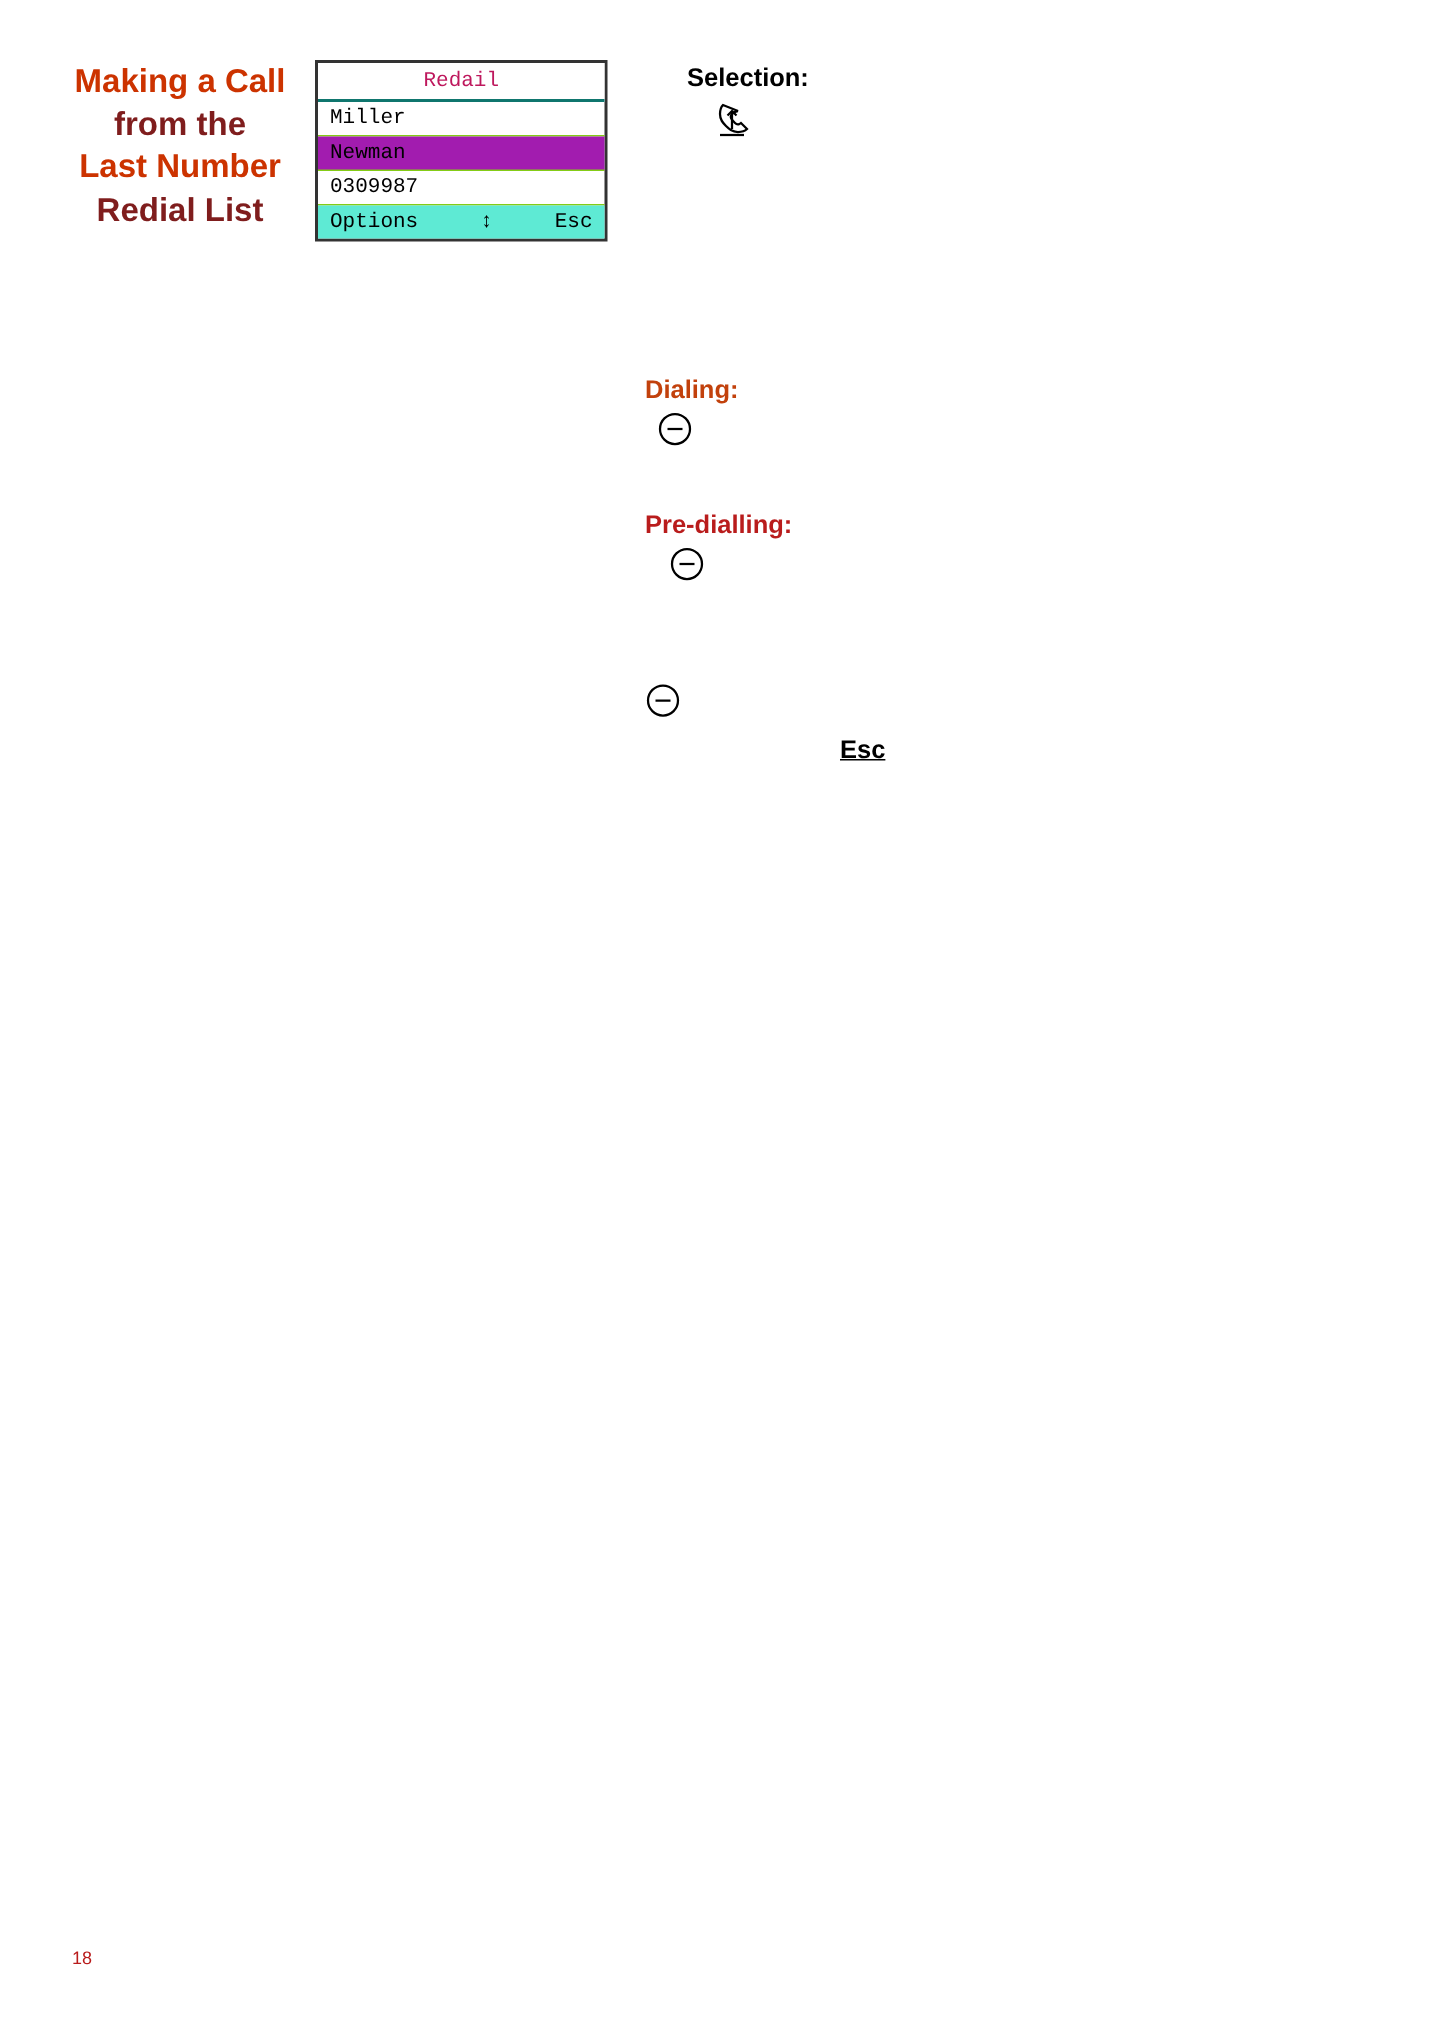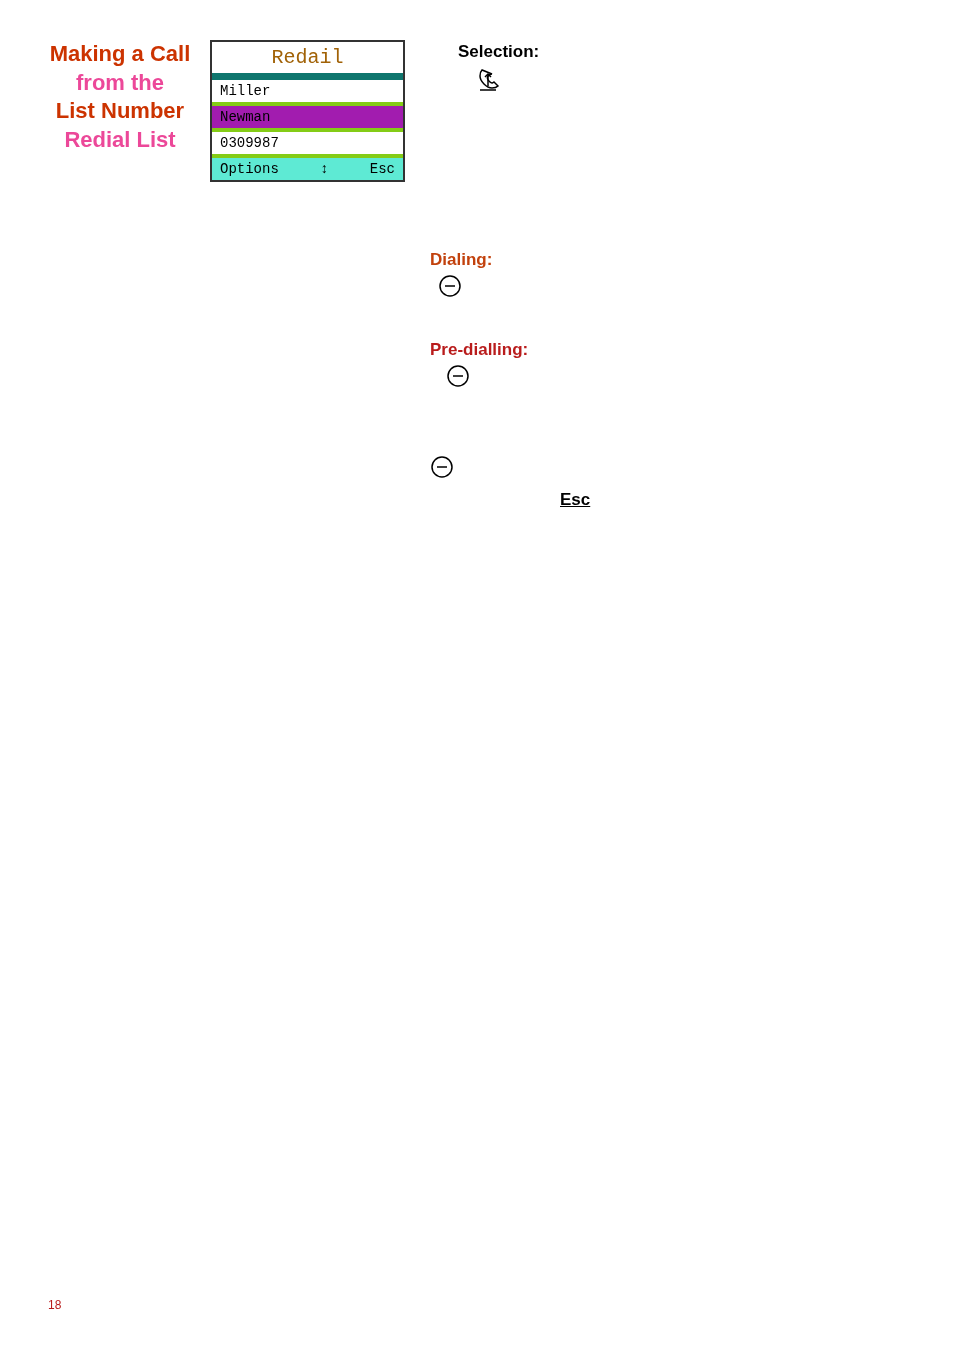--- a/index.html
+++ b/index.html
@@ -31,50 +31,50 @@
     .title-main {
       font-size: 22px;
       font-weight: bold;
       color: #cc3300;
       line-height: 1.3;
     }
 
     .title-sub {
       font-size: 22px;
       font-weight: bold;
-      color: #ec4899;
+      color: #7f1d1d;
       line-height: 1.3;
     }
 
     
     .redial-box {
       position: absolute;
       top: 40px;
       left: 210px;
       width: 195px;
       border: 2px solid #333;
       background: #fff;
     }
 
     .redial-header {
       background: #fff;
       text-align: center;
       padding: 4px 8px;
       font-family: 'Courier New', monospace;
-      font-size: 20px;
-      border-bottom: 7px solid #0f766e;
-      color: #a16207;
+      font-size: 14px;
+      border-bottom: 2px solid #0f766e;
+      color: #be185d;
     }
 
     .redial-item {
       padding: 3px 8px;
       font-family: 'Courier New', monospace;
       font-size: 14px;
       color: #000;
-      border-bottom: 4px solid #84cc16;
+      border-bottom: 1px solid #84cc16;
     }
 
     .redial-item.selected {
       background: #a21caf;
       color: #000;
     }
 
     .redial-footer {
       display: flex;
       justify-content: space-between;
@@ -183,21 +183,21 @@
     }
   </style>
 </head>
 <body>
 
 <div class="page-container">
 
   <div class="title-section">
     <div class="title-main">Making a Call</div>
     <div class="title-sub">from the</div>
-    <div class="title-main">List Number</div>
+    <div class="title-main">Last Number</div>
     <div class="title-sub">Redial List</div>
   </div>
 
   <div class="redial-box">
     <div class="redial-header">Redail</div>
     <div class="redial-item">Miller</div>
     <div class="redial-item selected">Newman</div>
     <div class="redial-item">0309987</div>
     <div class="redial-footer">
       <span>Options</span>

